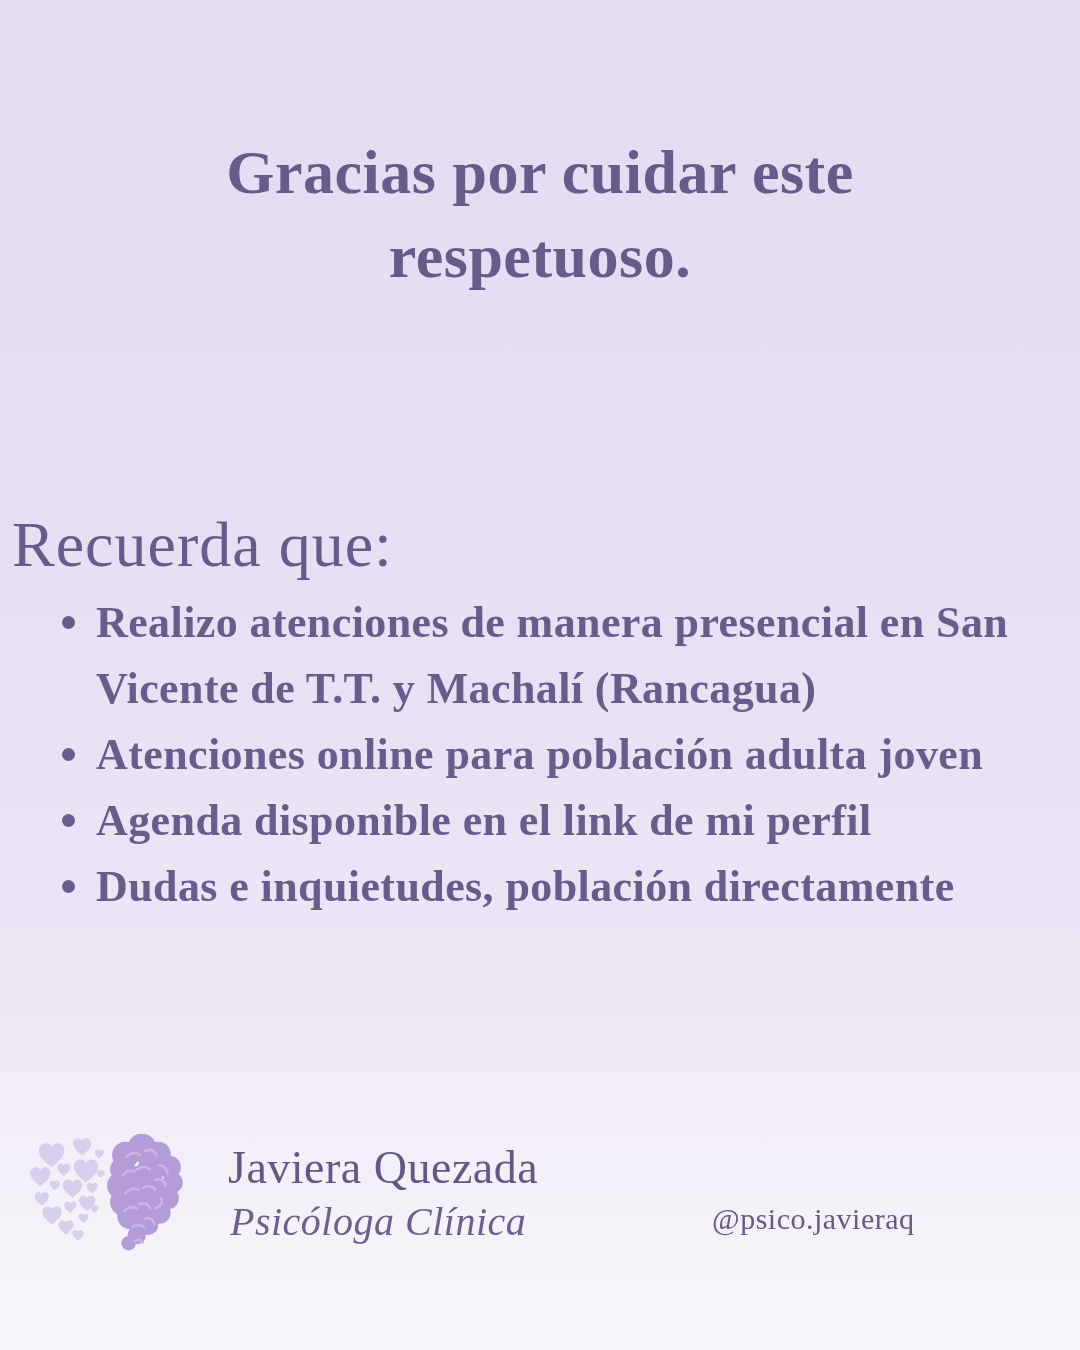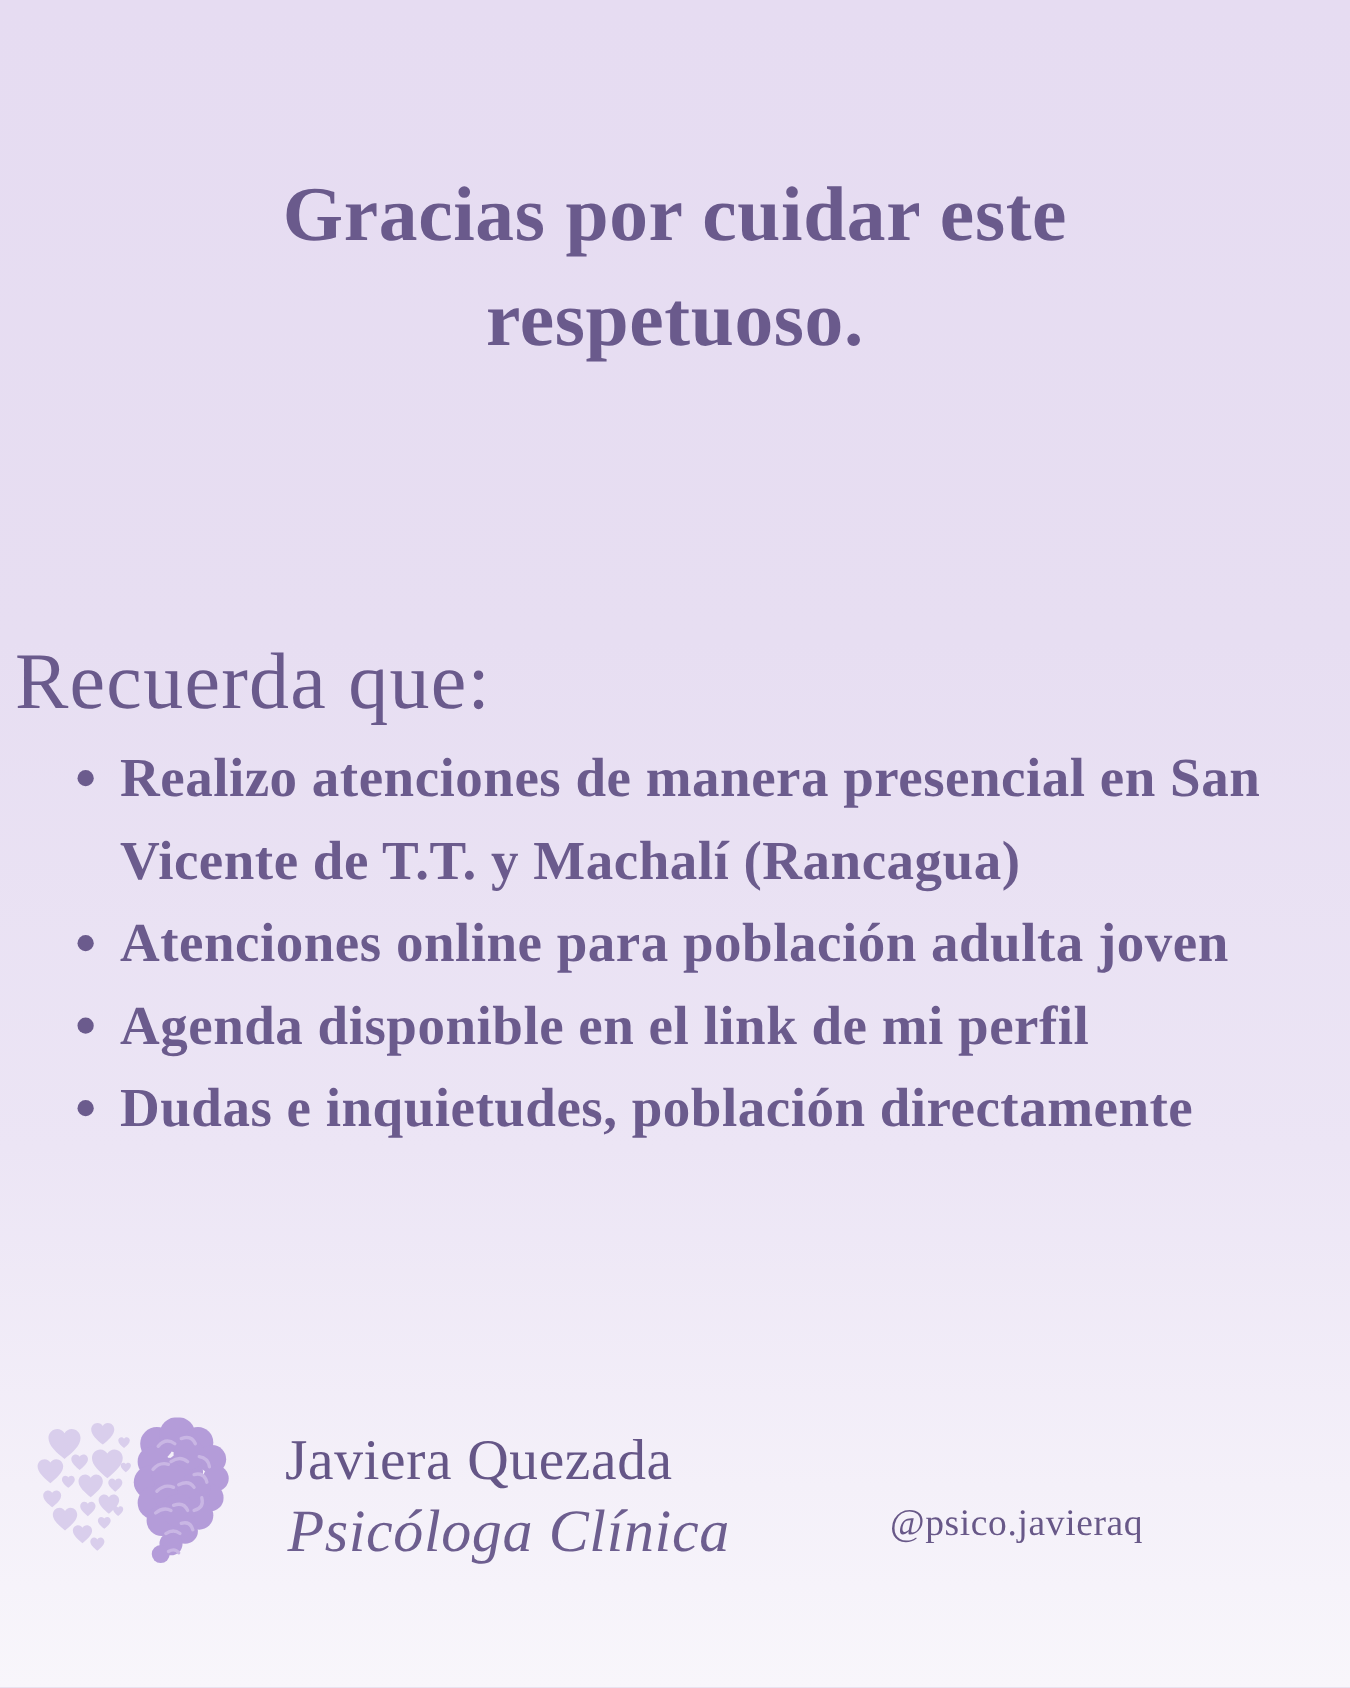--- a/index.html
+++ b/index.html
@@ -87,21 +87,21 @@
     top: 1140px;
     font-size: 46px;
     line-height: 56px;
     color: #655687;
     letter-spacing: 0.5px;
   }
   .footer-credential {
     position: absolute;
     left: 230px;
     top: 1198px;
-    font-size: 48px;
+    font-size: 40px;
     font-style: italic;
     color: #6d5e8f;
     letter-spacing: 0.5px;
   }
   .footer-handle {
     position: absolute;
     left: 712px;
     top: 1202px;
     font-size: 30px;
     color: #685888;

